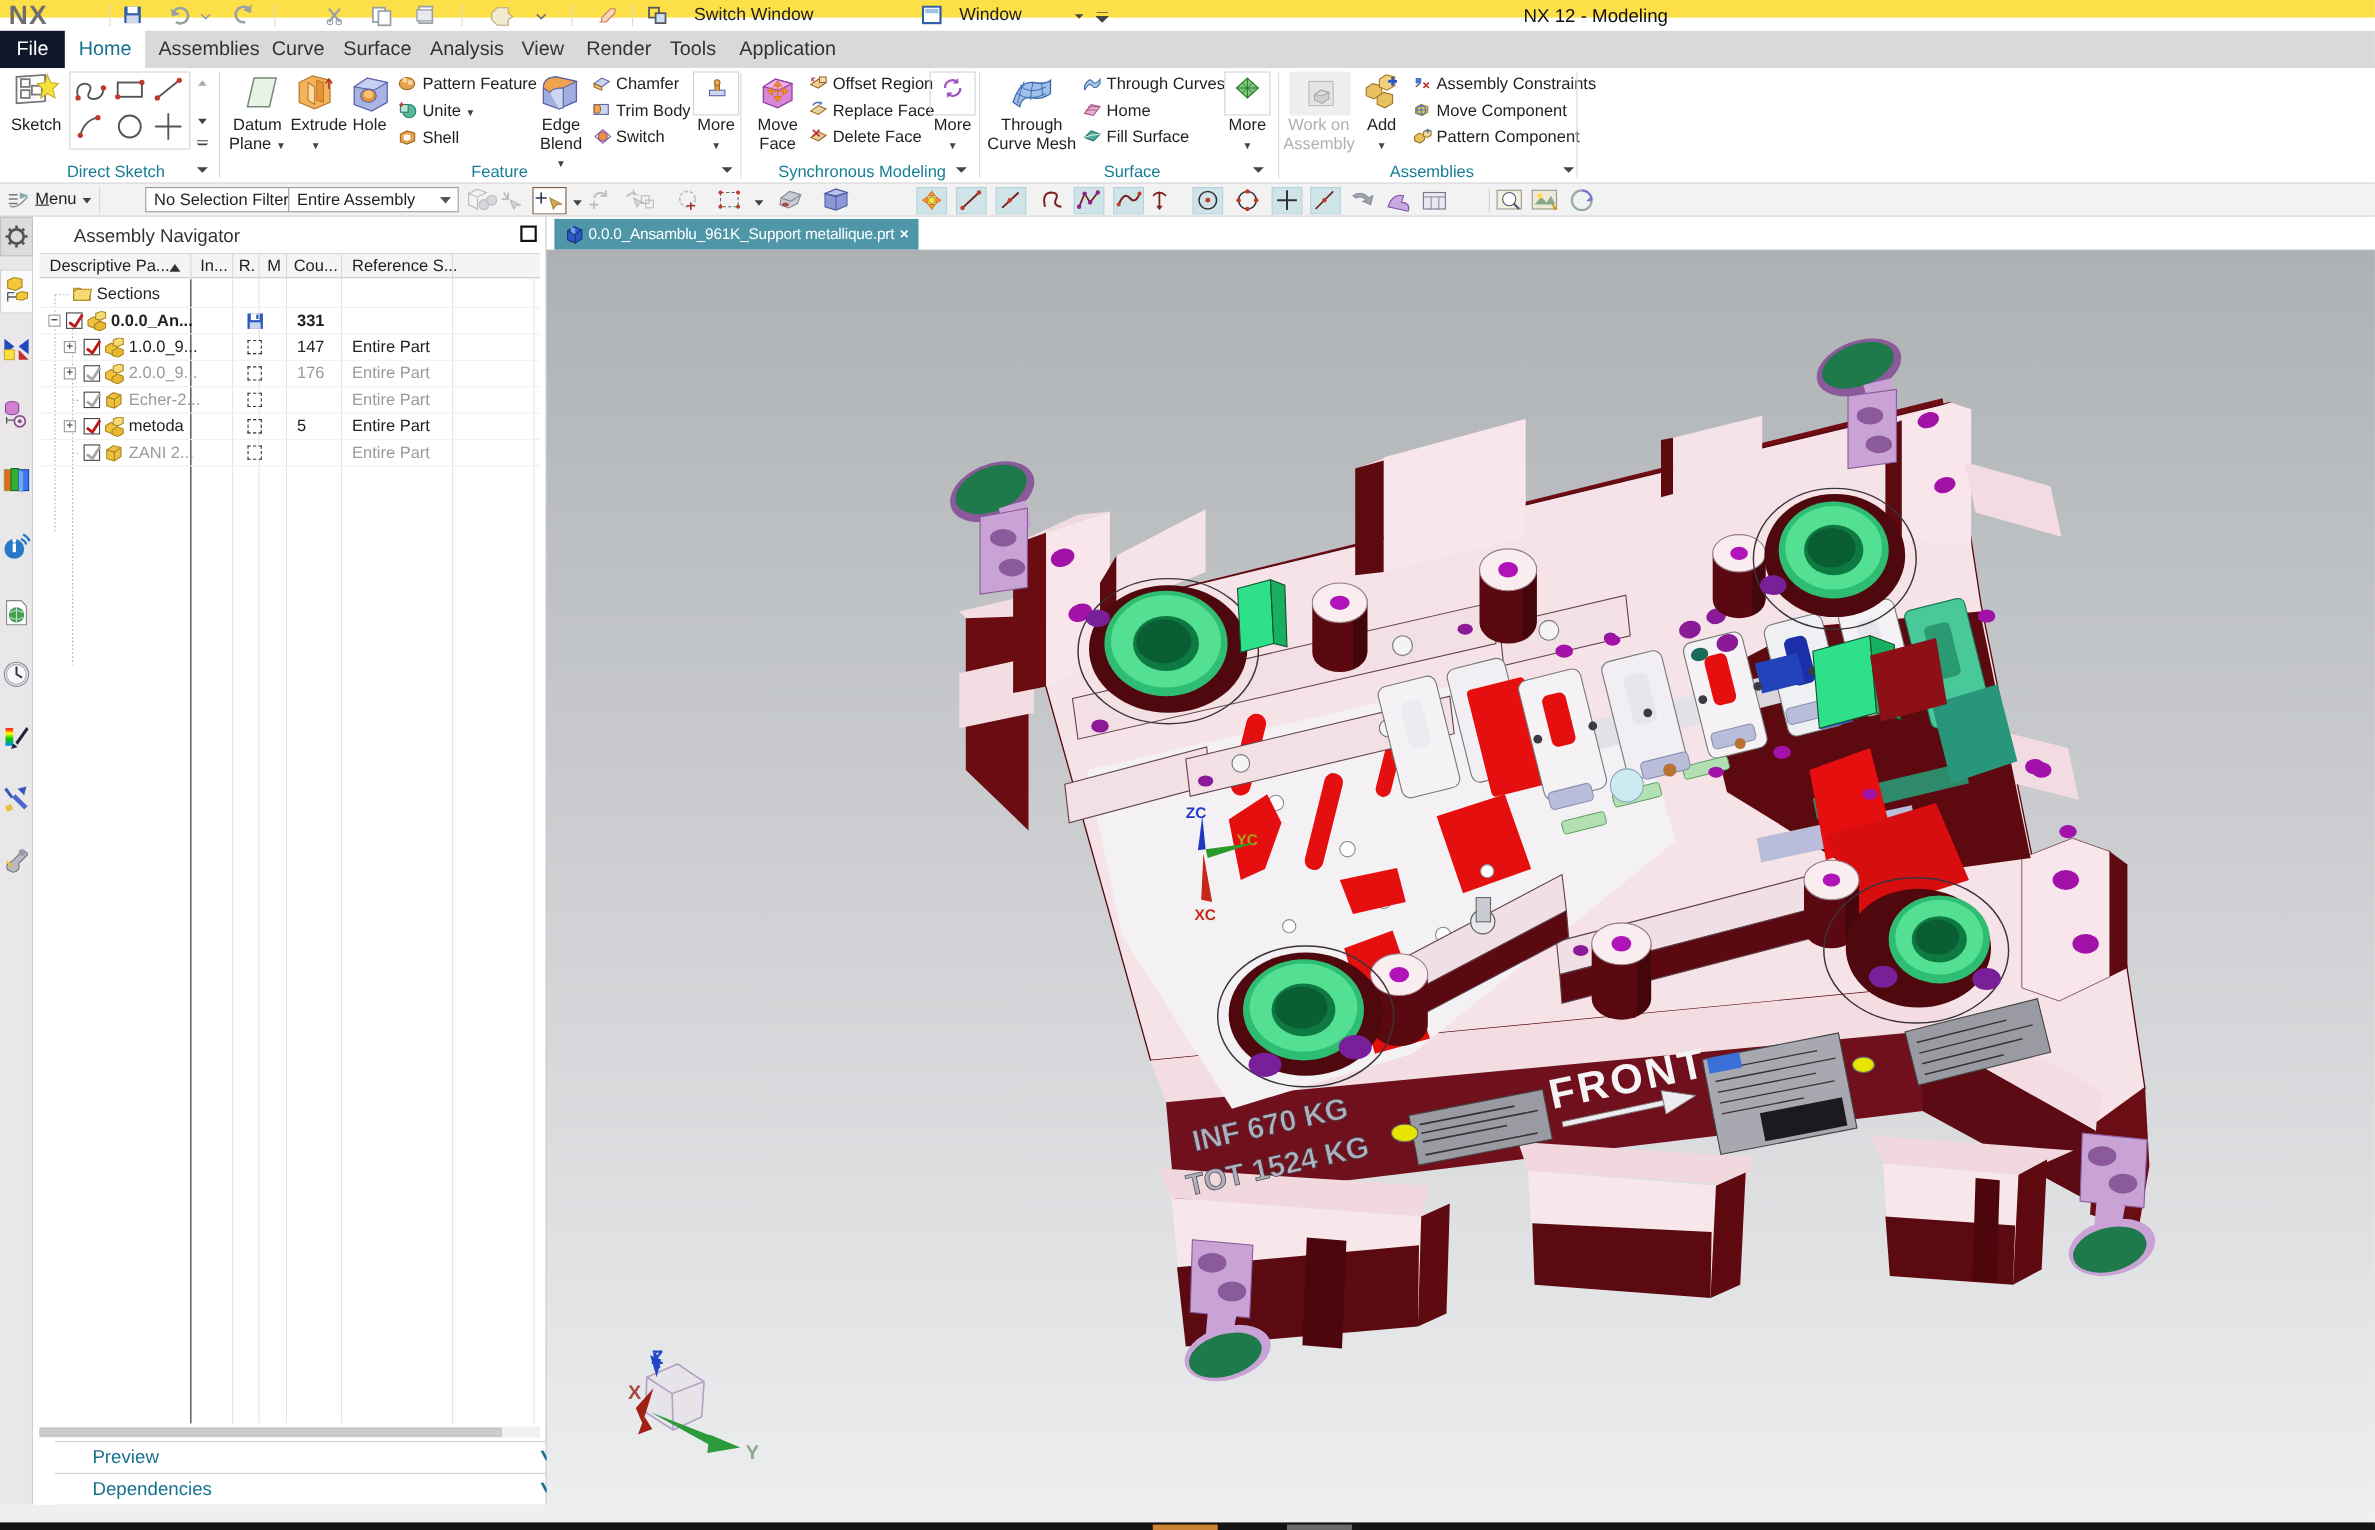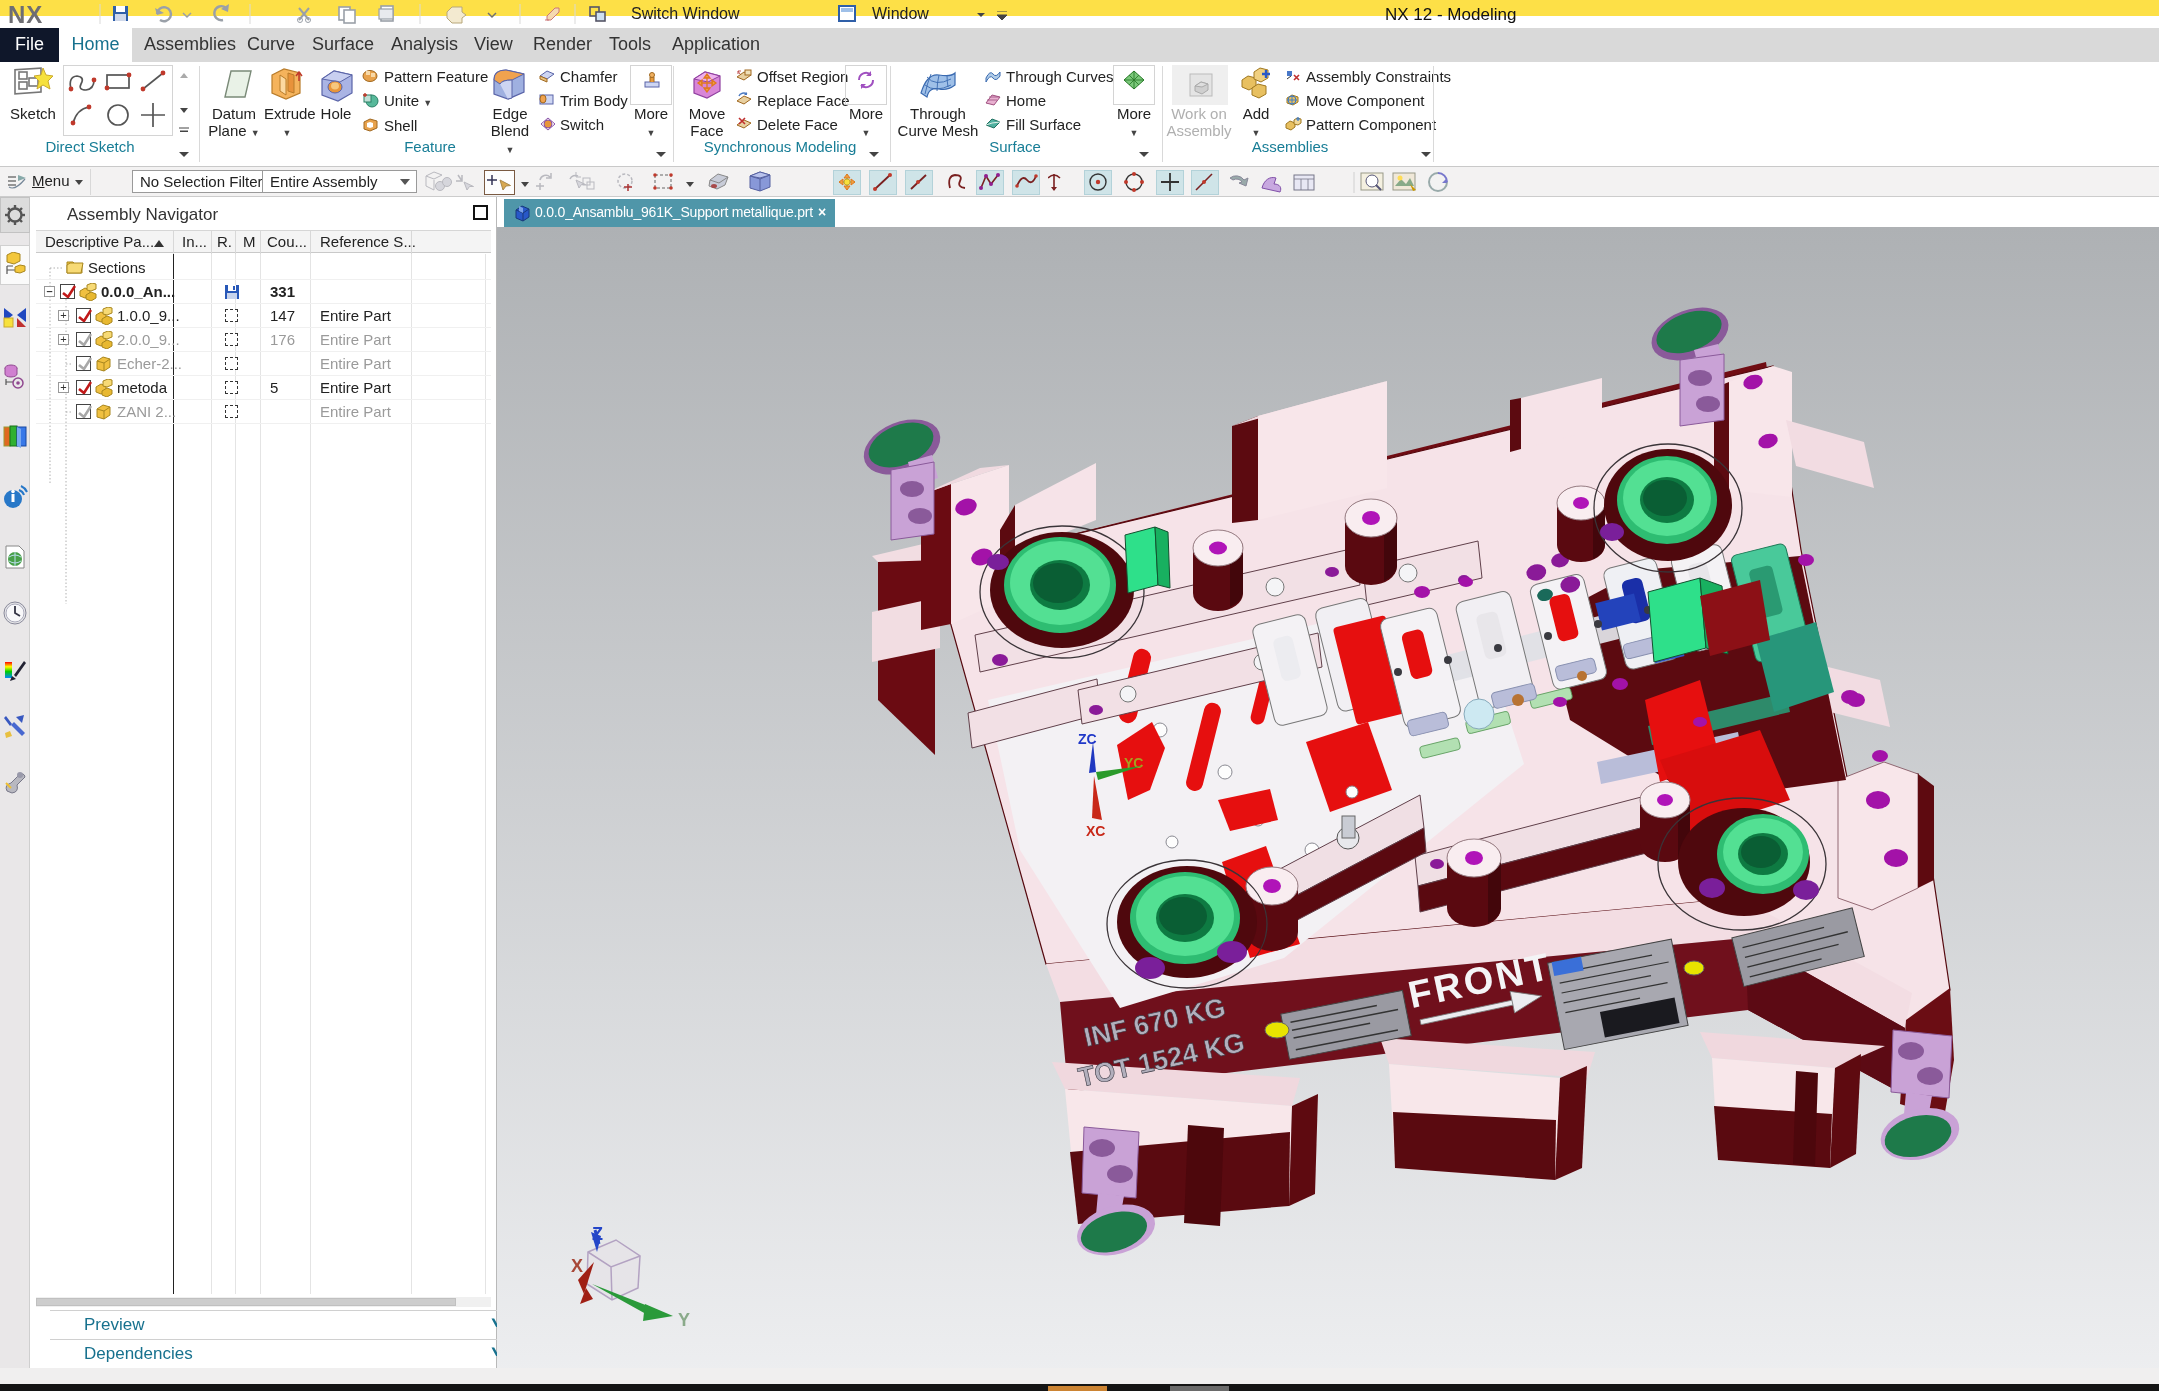--- a/index.html
+++ b/index.html
@@ -11,21 +11,21 @@
 .tbtxt { position:absolute; top:5px; font-size:16px; color:#222; }
 #apptitle { position:absolute; left:1385px; top:5px; font-size:17px; color:#111; }
 
 #tabrow { position:absolute; left:0; top:28px; width:2159px; height:34px; background:#d9d9d9; }
 .rtab { position:absolute; top:0; height:34px; font-size:18px; color:#333; text-align:center; line-height:33px; }
 #tab-file { left:0; width:59px; background:#0f172a; color:#fff; }
 #tab-home { left:59px; width:73px; background:#fff; color:#17718e; }
 
 #ribbon { position:absolute; left:0; top:62px; width:2159px; height:105px; background:#fff; border-bottom:1px solid #c9c9c9; }
 .gsep { position:absolute; top:4px; width:1px; height:96px; background:#d9d9d9; }
-.glabel { position:absolute; top:76px; font-size:15px; color:#177d96; text-align:center; }
+.glabel { position:absolute; top:86px; font-size:15px; color:#177d96; text-align:right; }
 .rlabel { position:absolute; font-size:15px; color:#222; text-align:center; }
 .rsmall { position:absolute; font-size:15px; color:#222; white-space:nowrap; }
 .dn { color:#444; font-size:9px; }
 
 #tb2 { position:absolute; left:0; top:167px; width:2159px; height:30px; background:#f3f2f2; border-bottom:1px solid #cccccc; }
 .combo { position:absolute; top:3px; height:23px; background:#fff; border:1px solid #9a9a9a; font-size:15px; color:#222; line-height:21px; padding-left:7px; }
 .combo .ca { position:absolute; right:6px; top:8px; width:0; height:0; border-left:5px solid transparent; border-right:5px solid transparent; border-top:6px solid #555; }
 
 #sidebar { position:absolute; left:0; top:197px; width:30px; height:1171px; background:#e9e7e8; border-right:1px solid #cfcfcf; }
 .sic { position:absolute; left:2px; width:26px; height:26px; }

